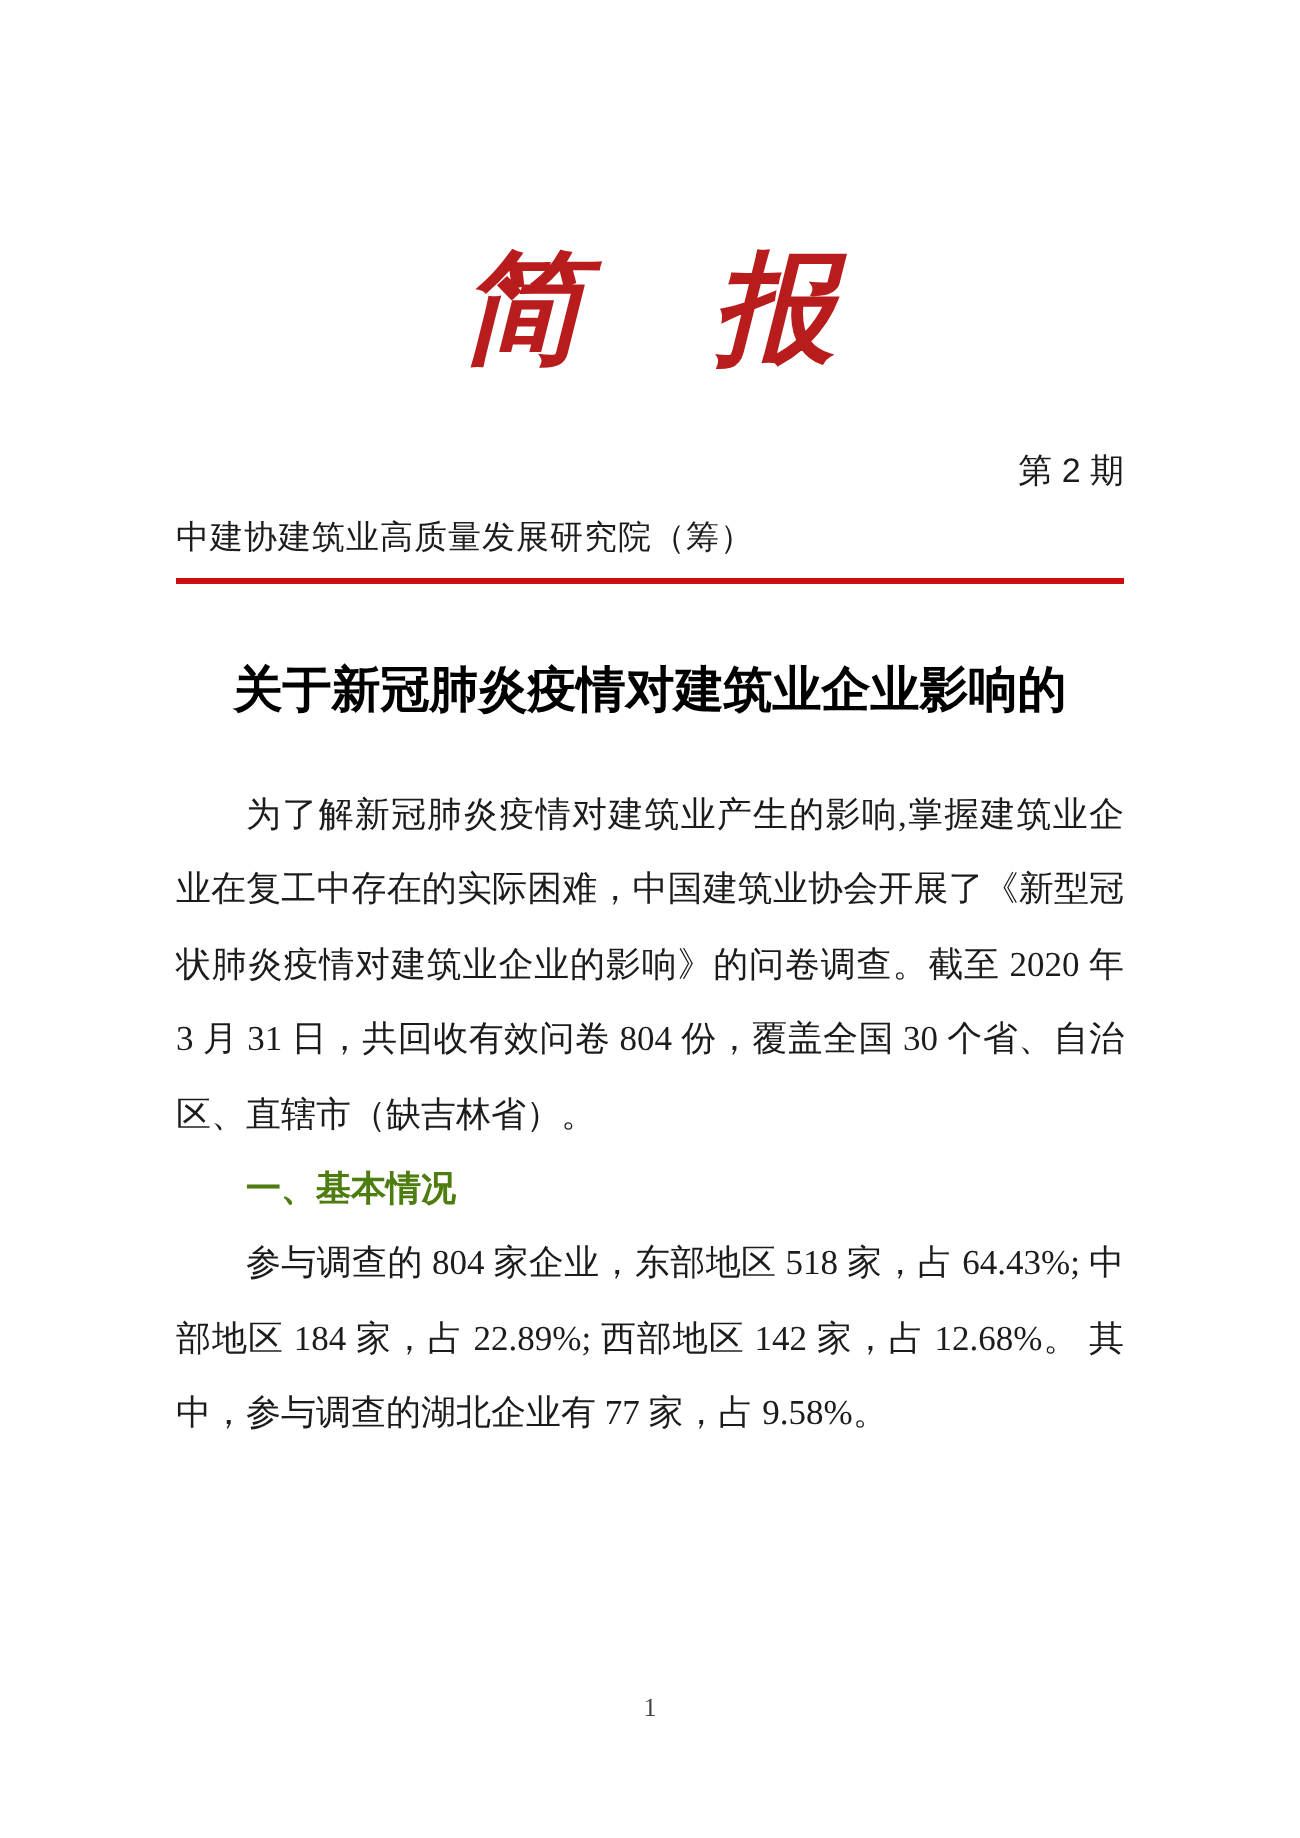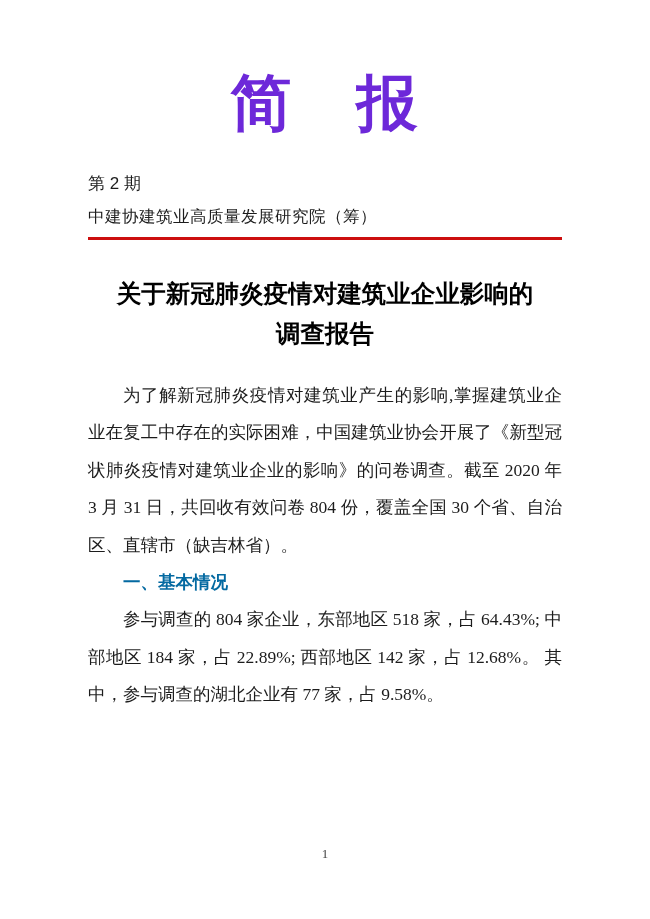--- a/index.html
+++ b/index.html
@@ -18,32 +18,33 @@
     color: #1c1c1c;
   }
   .content {
     position: absolute;
     left: 88px;
     top: 0;
     width: 474px;
   }
   .masthead-title {
     margin: 0;
-    padding-top: 58px;
+    padding-top: 110px;
     text-align: center;
     font-size: 61px;
     line-height: 92px;
     font-weight: bold;
-    color: #6d28d9;
+    color: #b91c1c;
     letter-spacing: 2px;
     white-space: pre;
+    font-style: italic;
   }
   .issue-line {
     margin-top: 22px;
-    text-align: left;
+    text-align: right;
     font-size: 17px;
     line-height: 24px;
     font-family: "Liberation Sans", "DejaVu Sans", sans-serif;
     color: #1c1c1c;
   }
   .pub-row {
     margin-top: 8px;
     display: flex;
     justify-content: space-between;
     align-items: baseline;
@@ -76,21 +77,21 @@
     margin: 0;
     text-indent: 2em;
   }
   .section-heading {
     margin: 0;
     text-indent: 2em;
     font-size: 17.5px;
     line-height: 37.4px;
     font-weight: bold;
     font-family: "Liberation Sans", "DejaVu Sans", sans-serif;
-    color: #0369a1;
+    color: #4d7c0f;
   }
   .page-number {
     position: absolute;
     left: 0;
     right: 0;
     top: 846px;
     text-align: center;
     font-size: 13px;
     color: #444444;
   }
@@ -106,21 +107,20 @@
     <div class="issue-line">第 2 期</div>
 
     <div class="pub-row">
       <span>中建协建筑业高质量发展研究院（筹）</span>
     </div>
 
     <div class="red-rule"></div>
 
     <h2 class="doc-title">
       <span style="display:block">关于新冠肺炎疫情对建筑业企业影响的</span>
-      <span style="display:block">调查报告</span>
     </h2>
 
     <div class="body-text">
       <p>为了解新冠肺炎疫情对建筑业产生的影响,掌握建筑业企业在复工中存在的实际困难，中国建筑业协会开展了《新型冠状肺炎疫情对建筑业企业的影响》的问卷调查。截至 2020 年 3 月 31 日，共回收有效问卷 804 份，覆盖全国 30 个省、自治区、直辖市（缺吉林省）。</p>
 
       <p class="section-heading">一、基本情况</p>
 
       <p>参与调查的 804 家企业，东部地区 518 家，占 64.43%; 中部地区 184 家，占 22.89%; 西部地区 142 家，占 12.68%。 其中，参与调查的湖北企业有 77 家，占 9.58%。</p>
     </div>
 

